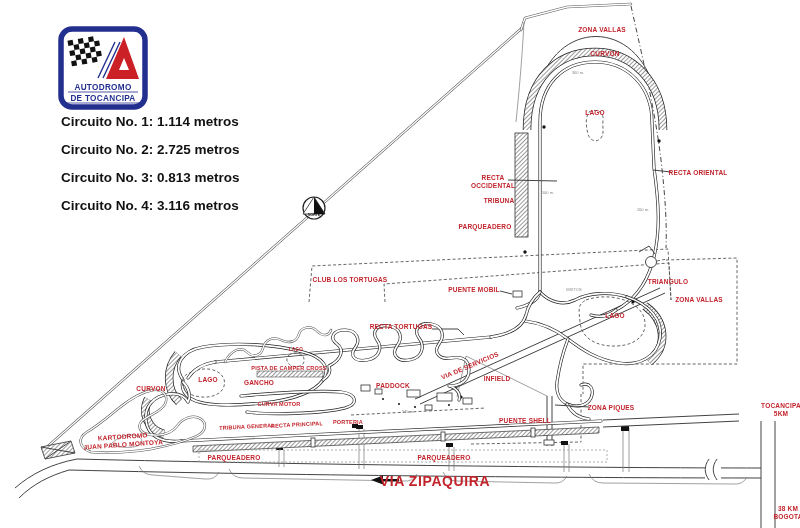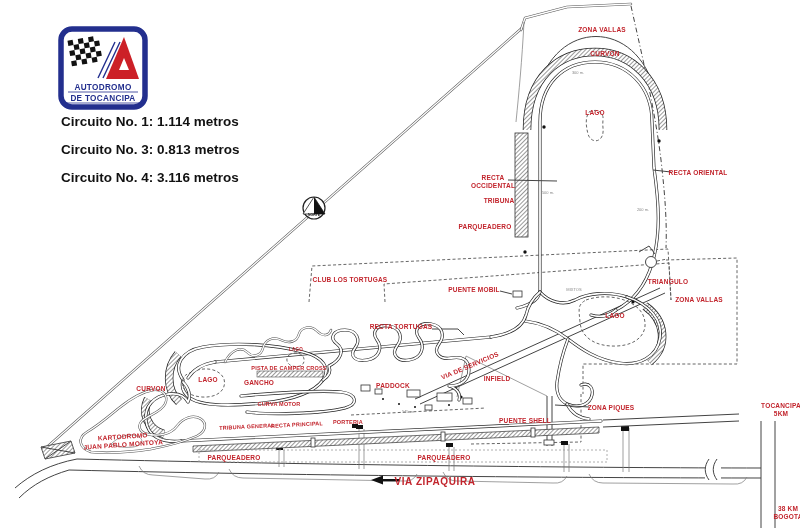--- a/index.html
+++ b/index.html
@@ -18,21 +18,21 @@
   .dash{stroke:#555;stroke-width:.9;fill:none;stroke-dasharray:3 2.2;}
   .dashdot{stroke:#444;stroke-width:1;fill:none;stroke-dasharray:5 2.5 1 2.5;}
   .bld{fill:#fff;stroke:#333;stroke-width:.8;}
   .dot{fill:#111;}
   
   #labels{position:absolute;left:0;top:0;width:800px;height:528px;pointer-events:none;}
   .lbl{position:absolute;transform:translate(-50%,-50%);color:#c2242c;
        font-weight:bold;font-size:6.5px;line-height:1.25;letter-spacing:.2px;
        white-space:pre-line;text-align:center;}
   .lbl.sm{font-size:5.5px;}
-  .lbl.big{font-size:10px;letter-spacing:.6px;}
+  .lbl.big{font-size:14px;letter-spacing:.6px;}
   .lbl.tiny{color:#888;font-weight:normal;font-size:4px;letter-spacing:0;}
   .lbl.tinyred{font-size:4.5px;}
   .lbl.dark{color:#111;font-size:3.4px;letter-spacing:0;}
   
   #logo{position:absolute;left:47px;top:26px;width:90px;height:84px;}
   .logo-txt{font-family:"Liberation Sans",sans-serif;font-weight:bold;font-size:8.2px;
             fill:#232f8e;letter-spacing:.3px;}
   #circuits{position:absolute;left:50px;top:114px;color:#111;}
   .circuit-row{height:28px;font-weight:bold;font-size:13.5px;}
 </style>
@@ -286,20 +286,21 @@
       <polygon points="61,44 66,32 71,44" fill="#fff"></polygon>
       <text x="45" y="64" text-anchor="middle" class="logo-txt">AUTODROMO</text>
       <path d="M10,66 H80" stroke="#232f8e" stroke-width=".8"></path>
       <text x="45" y="75" text-anchor="middle" class="logo-txt">DE TOCANCIPA</text>
       <path d="M8,77 H82" stroke="#232f8e" stroke-width=".8"></path>
     </svg>
   </div>
 
   <div id="circuits">
     <div class="circuit-row">Circuito No. 1:  1.114 metros</div>
+    <div class="circuit-row">Circuito No. 2: 2.725 metros</div>
     <div class="circuit-row">Circuito No. 3: 0.813 metros</div>
     <div class="circuit-row">Circuito No. 4: 3.116 metros</div>
   </div>
 
   <div id="labels">
       <div class="lbl" style="left: 591px; top: 30px; transform: translate(-50%, -50%);">ZONA VALLAS</div>
       <div class="lbl" style="left: 594px; top: 54px; transform: translate(-50%, -50%);">CURVON</div>
       <div class="lbl" style="left: 584px; top: 113px; transform: translate(-50%, -50%);">LAGO</div>
       <div class="lbl" style="left: 687px; top: 173px; transform: translate(-50%, -50%);">RECTA ORIENTAL</div>
       <div class="lbl" style="left: 482px; top: 182px; transform: translate(-50%, -50%);">RECTA

